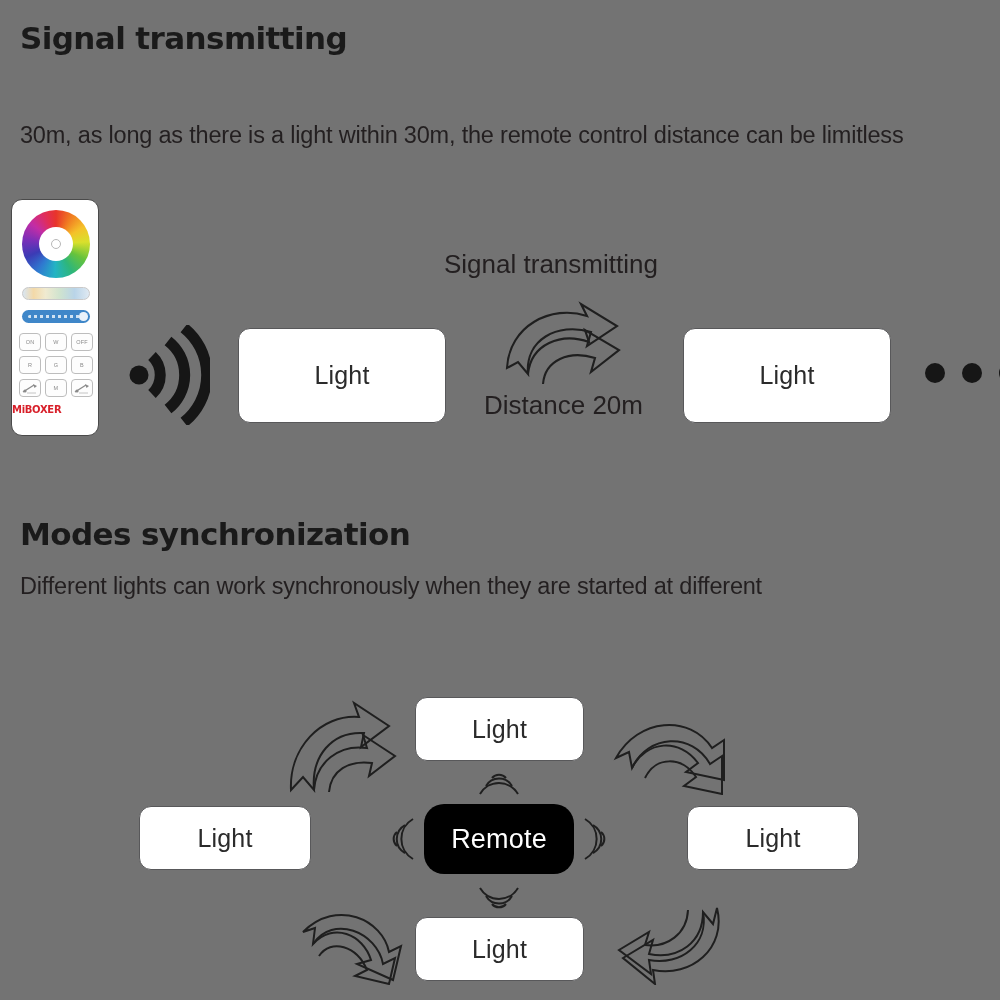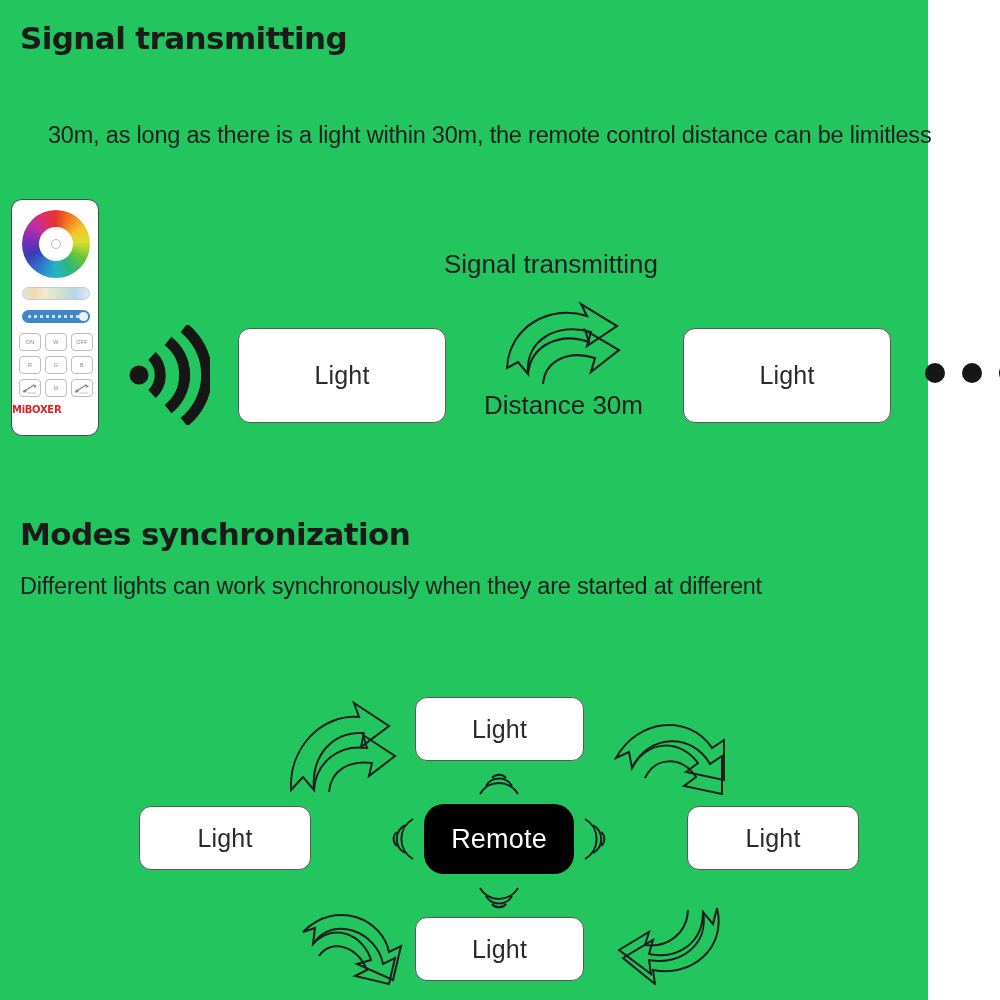--- a/index.html
+++ b/index.html
@@ -5,22 +5,22 @@
   * { box-sizing: border-box; }
   html, body {
     margin: 0; padding: 0;
     width: 1000px; height: 1000px;
     background: #ffffff;
     font-family: "Liberation Sans", sans-serif;
     overflow: hidden;
   }
   #page {
     position: relative;
-    width: 928px; height: 1000px;
-    background: #22c55e;
+    width: 1000px; height: 1000px;
+    background: #737373;
   }
 
   
   .section-heading {
     position: absolute;
     font-family: "DejaVu Sans", sans-serif;
     font-weight: bold;
     font-size: 31px;
     color: #1a1a1a;
     letter-spacing: -0.6px;
@@ -31,21 +31,21 @@
     font-family: "Liberation Sans", sans-serif;
     font-size: 23.5px;
     color: #231f20;
     line-height: 41px;
     letter-spacing: -0.2px;
     white-space: nowrap;
   }
 
   #heading-1 { left: 20px; top: 20px; }
   #body-1-l1 { left: 20px; top: 74px; }
-  #body-1-l2 { left: 20px; top: 115px; margin-left: 28px; }
+  #body-1-l2 { left: 20px; top: 115px; }
 
   #heading-2 { left: 20px; top: 516px; text-align: center; }
   #body-2-l1 { left: 20px; top: 566px; }
   #body-2-l2 { left: 20px; top: 597px; }
 
   
   #remote-control {
     position: absolute;
     left: 11px; top: 199px;
     width: 88px; height: 237px;
@@ -295,21 +295,21 @@
              C 14 26, 56 4, 92 16
              L 86 4 L 122 26 L 92 46 L 96 32
              C 62 22, 30 40, 33 74
              L 23 62 Z" fill="none" stroke="#1f1f1f" stroke-width="2.1" stroke-linejoin="miter"></path>
     <path d="M33 74
              C 36 44, 66 32, 94 42
              L 90 30 L 124 50 L 96 72 L 100 58
              C 74 50, 50 60, 48 84" fill="none" stroke="#1f1f1f" stroke-width="2.1" stroke-linejoin="miter"></path>
   </svg>
 
-  <div class="diagram-label" id="label-distance-30m">Distance 30m</div>
+  <div class="diagram-label" id="label-distance-30m">Distance 20m</div>
 
   <div class="light-box" id="light-box-b">
     <span>Light</span>
   </div>
 
   <div id="ellipsis-dots">
     <div class="dot"></div>
     <div class="dot"></div>
     <div class="dot"></div>
   </div>

